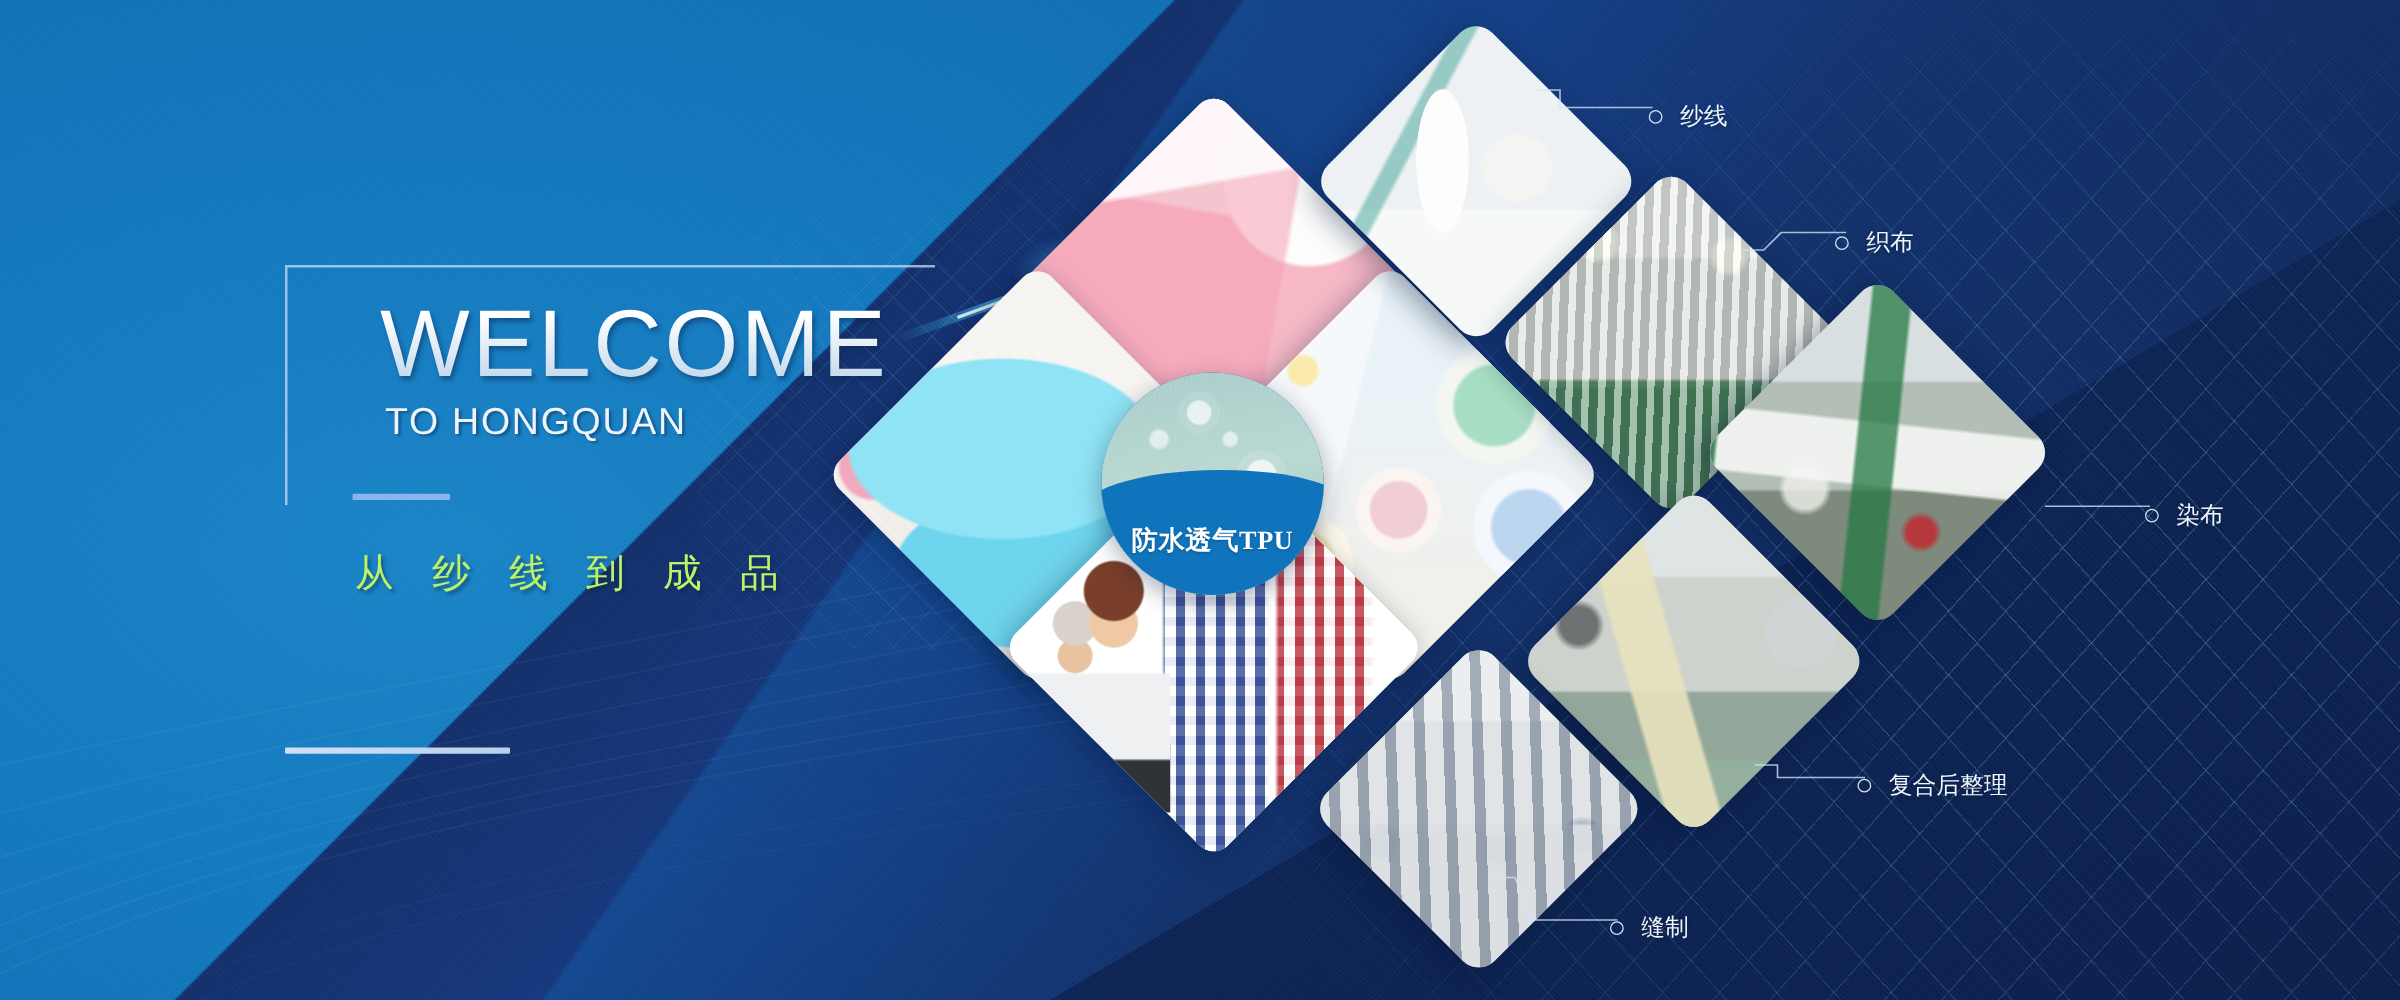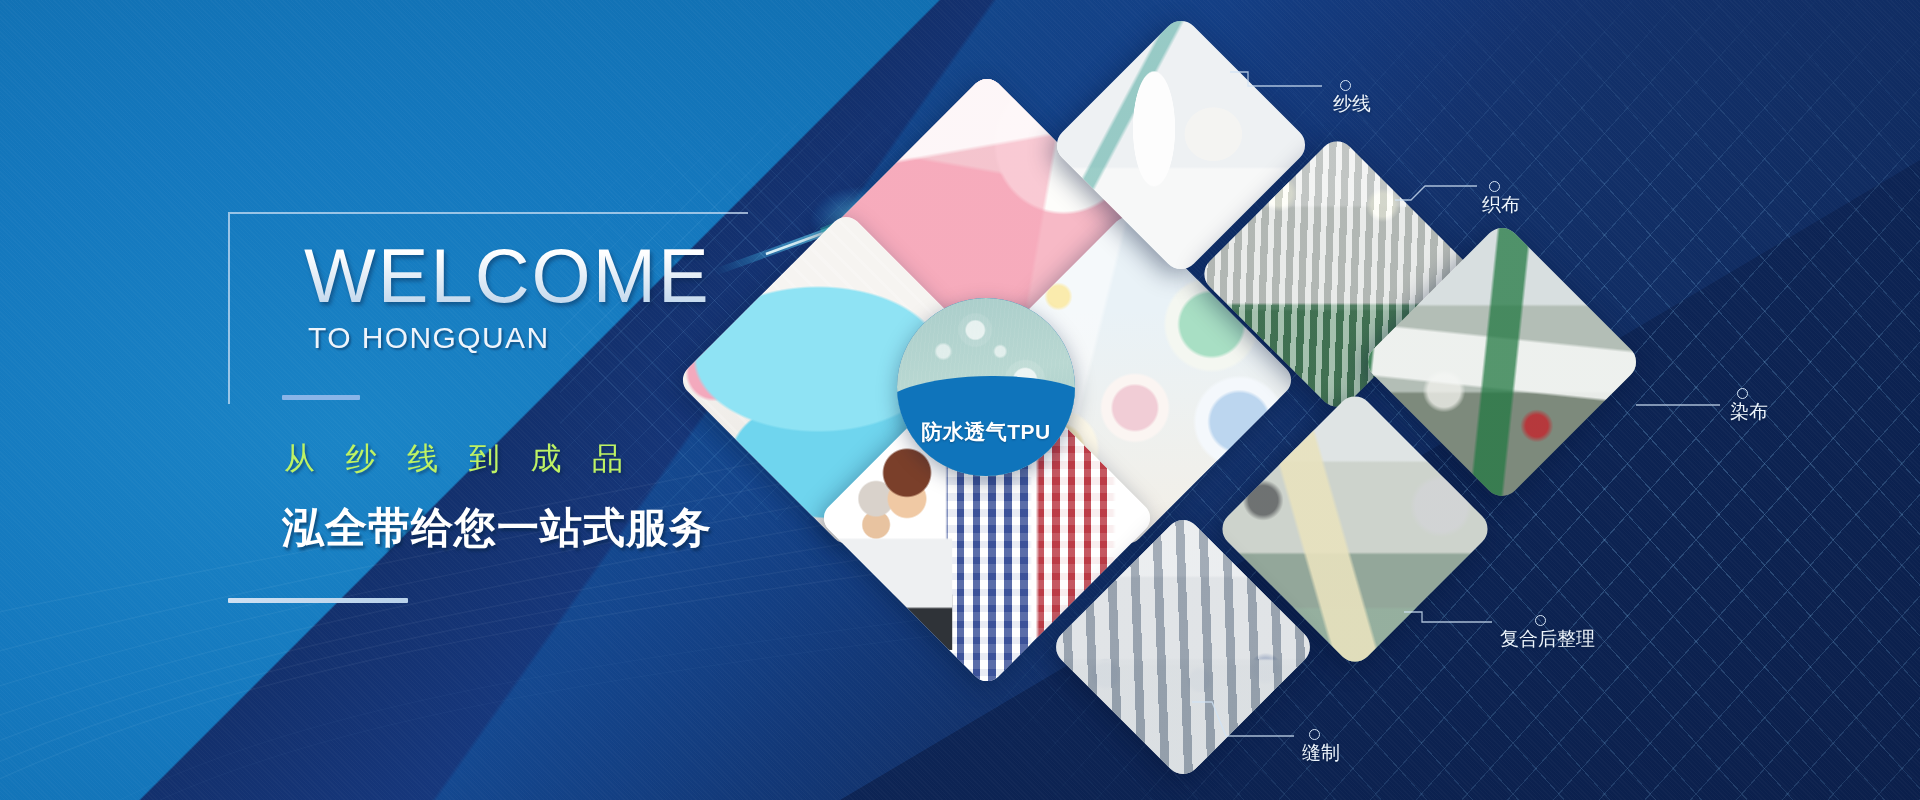--- a/index.html
+++ b/index.html
@@ -115,21 +115,21 @@
     color:#ffffff; text-shadow:2px 3px 3px rgba(6,34,70,.55);
   }
   .rule-long{
     position:absolute; left:228px; top:598px;
     width:180px; height:5px;
     background:linear-gradient(90deg,#cfe0f2,#b9d2ea);
     border-radius:1px;
   }
 
   
-  .cluster{ position:absolute; left:732px; top:130px; width:510px; height:510px; }
+  .cluster{ position:absolute; left:716px; top:130px; width:510px; height:510px;font-family:Liberation Serif, serif; }
   .dia{
     position:absolute; width:240px; height:240px;
     transform:rotate(45deg);
     border-radius:16px;
     overflow:hidden;
     box-shadow:0 6px 22px rgba(4,24,56,.35);
   }
   .dia .inner{
     position:absolute; inset:0;
     transform:rotate(-45deg) scale(1.45);
@@ -309,34 +309,34 @@
     content:""; position:absolute; inset:0;
     background:
       repeating-linear-gradient(88deg, rgba(92,108,128,.5) 0 6px, rgba(238,240,242,.45) 6px 16px),
       linear-gradient(180deg, transparent 0 54%, rgba(206,212,216,.9) 55% 100%),
       radial-gradient(circle at 22% 60%, rgba(40,70,130,.6) 0 4%, transparent 6%),
       radial-gradient(circle at 56% 62%, rgba(40,70,130,.6) 0 4%, transparent 6%),
       radial-gradient(circle at 80% 58%, rgba(40,70,130,.55) 0 4%, transparent 6%);
   }
 
   
-  .callout{ position:absolute; display:flex; align-items:center; z-index:8;flex-direction:column; }
+  .callout{ position:absolute; display:flex; align-items:center; z-index:8; }
   .callout .dot{
     width:11px; height:11px; border-radius:50%;
     border:1.6px solid #d7e6f6; background:transparent; flex:none;
   }
   .callout .lbl{
     margin-left:14px; font-size:19px; color:#eef5fc; white-space:nowrap;
     text-shadow:0 1px 3px rgba(4,26,60,.65);
   }
   .leader{ position:absolute; z-index:7; pointer-events:none; }
 
   .c-yarn{ left:1319px; top:80px; }
   .c-weave{ left:1468px; top:181px; }
-  .c-dye{ left:1716px; top:388px; }
+  .c-dye{ left:1716px; top:399px; }
   .c-comp{ left:1486px; top:615px; }
   .c-sew{ left:1288px; top:729px; }
 </style>
 </head>
 <body>
 
 <div class="banner">
 
   <div class="bg-base"></div>
   <div class="bg-wedge-dark"></div>
@@ -387,21 +387,20 @@
   </svg>
 
   <div class="bg-fabric"></div>
 
   <div class="copy">
     <div class="bracket"></div>
     <div class="welcome">WELCOME</div>
     <div class="to-hq">TO HONGQUAN</div>
     <div class="rule-short"></div>
     <div class="sub-thin">从 纱 线 到 成 品</div>
-    <div class="sub-bold">泓全带给您一站式服务</div>
   </div>
   <div class="rule-long"></div>
 
   <div class="cluster">
 
     <div class="dia top">
       <div class="inner ph-bed"></div>
     </div>
 
     <div class="dia left">

